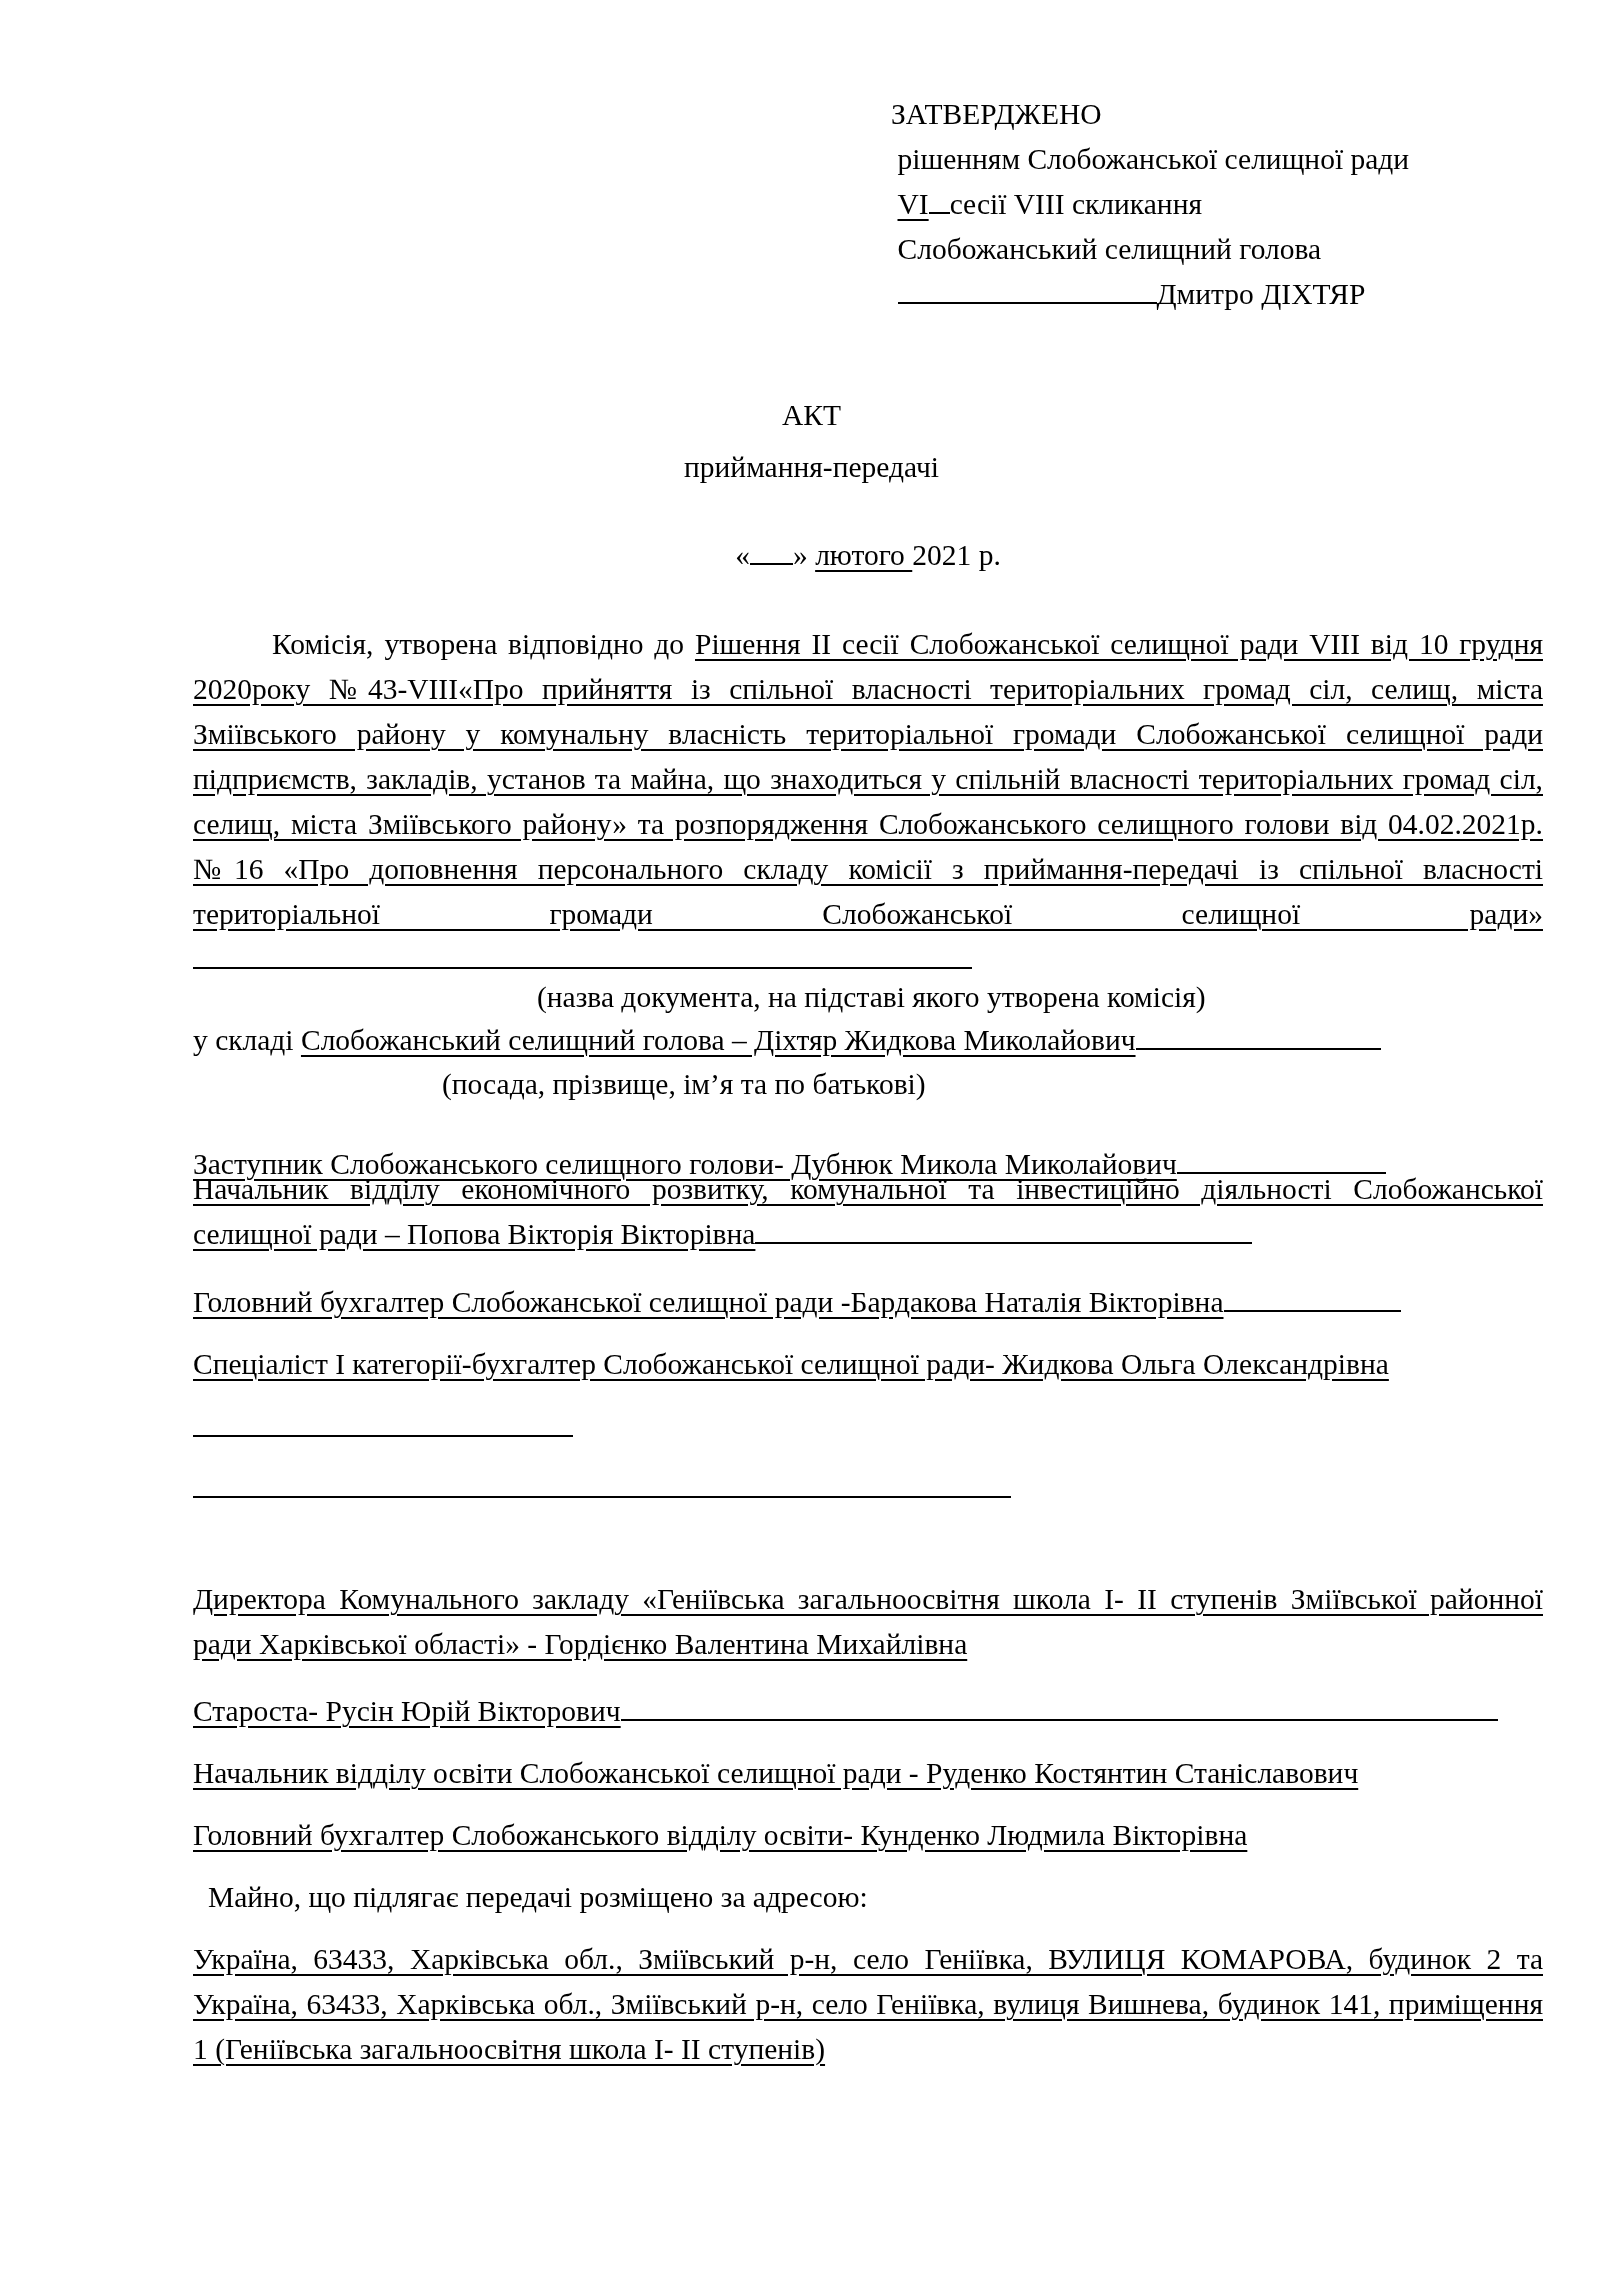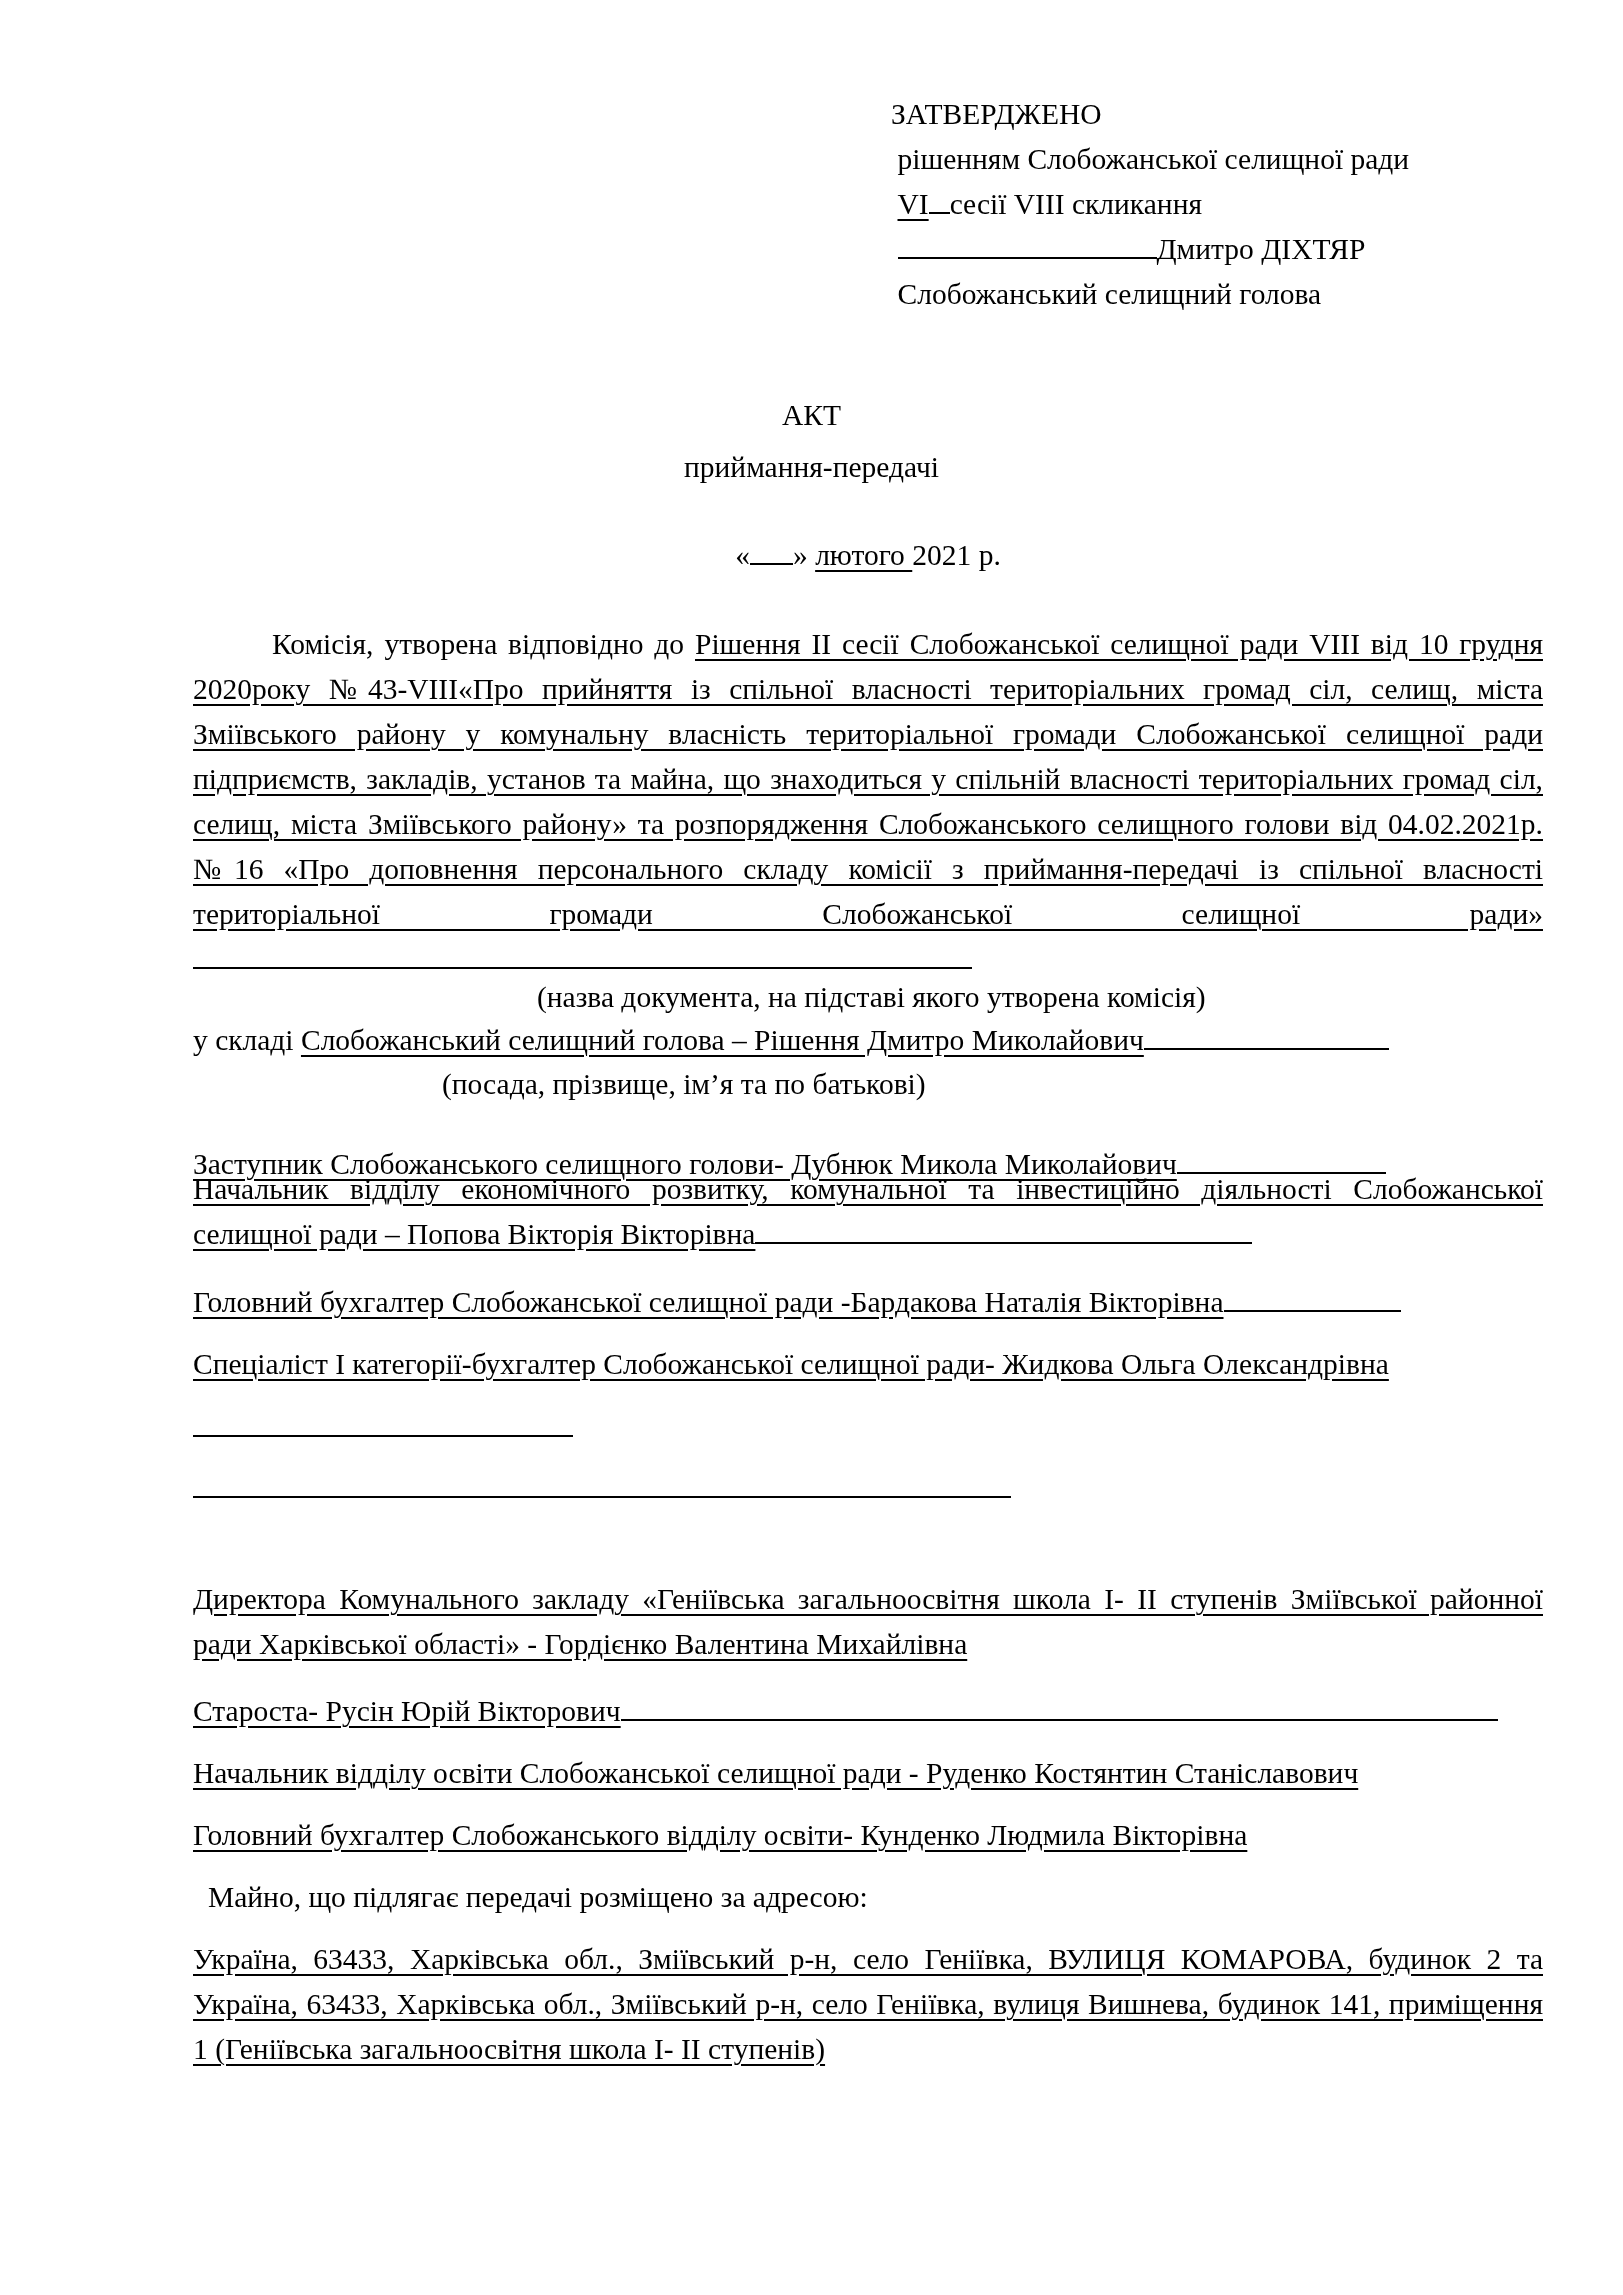--- a/index.html
+++ b/index.html
@@ -18,41 +18,41 @@
 </style>
 </head>
 <body>
 
 <div class="abs approval">
   <div>ЗАТВЕРДЖЕНО</div>
   <div class="indent">рішенням Слобожанської селищної ради</div>
   <div class="indent">
     <span class="u">VI</span><span class="blank" style="width:21px"></span><span>сесії VIII скликання</span>
   </div>
+  <div class="indent">Слобожанський селищний голова</div>
   <div class="indent">
     <span class="blank" style="width:259px"></span><span>Дмитро   ДІХТЯР</span>
   </div>
-  <div class="indent">Слобожанський селищний голова</div>
 </div>
 
 <div class="abs title" style="top:393px;">АКТ</div>
 <div class="abs title" style="top:445px;">приймання-передачі</div>
 
 <div class="abs line" style="top:533px;text-align:center;">
   <span>«</span><span class="blank" style="width:43px"></span><span>» </span><span class="u">лютого </span><span>2021 р.</span>
 </div>
 
 <div class="abs para" style="top:622px; text-indent:79px;">
   <span>Комісія, утворена відповідно до </span><span class="u">Рішення ІІ сесії Слобожанської селищної ради VIII від 10 грудня 2020року №43-VIII«Про прийняття із спільної власності територіальних громад сіл, селищ, міста Зміївського району у комунальну власність територіальної громади Слобожанської селищної ради підприємств, закладів, установ та майна, що знаходиться у спільній власності територіальних громад сіл, селищ, міста Зміївського району» та розпорядження Слобожанського селищного голови від 04.02.2021р. №16 «Про доповнення персонального складу комісії з приймання-передачі із спільної власності територіальної громади Слобожанської селищної ради»</span><span class="blank" style="width:779px"></span>
 </div>
 
 <div class="abs caption" style="top:975px; left:537px;">(назва документа, на підставі якого утворена комісія)</div>
 
 <div class="abs line" style="top:1018px;">
-  <span>у складі </span><span class="u">Слобожанський селищний голова – Рішення Дмитро Миколайович</span><span class="blank" style="width:245px"></span>
+  <span>у складі </span><span class="u">Слобожанський селищний голова – Діхтяр Жидкова Миколайович</span><span class="blank" style="width:245px"></span>
 </div>
 
 <div class="abs caption" style="top:1062px; left:442px;">(посада, прізвище, ім’я та по батькові)</div>
 
 <div class="abs line" style="top:1106px;margin-top:36px;">
   <span class="u">Заступник Слобожанського селищного голови- Дубнюк Микола Миколайович</span><span class="blank" style="width:209px"></span>
 </div>
 
 <div class="abs para" style="top:1167px;">
   <span class="u">Начальник відділу економічного розвитку, комунальної та інвестиційно діяльності Слобожанської селищної ради – Попова Вікторія Вікторівна</span><span class="blank" style="width:497px"></span>

